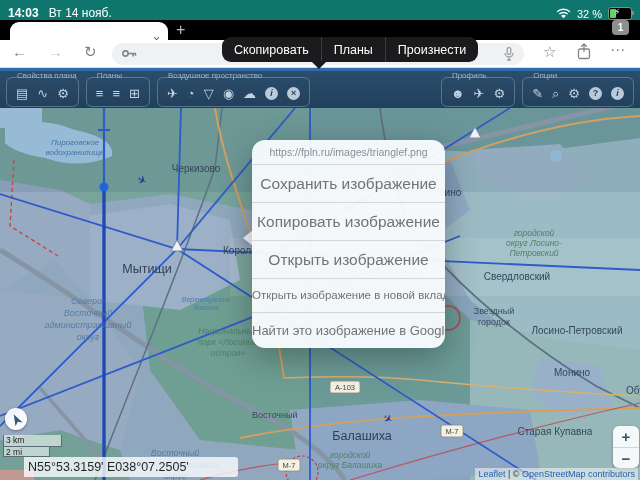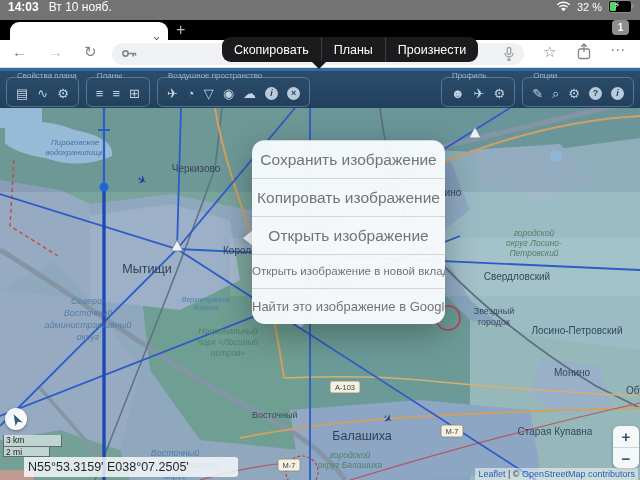--- a/index.html
+++ b/index.html
@@ -1,20 +1,20 @@
 <!DOCTYPE html>
 <html><head>
 <meta charset="utf-8">
 <style>
   html,body{margin:0;padding:0;background:#000;}
   #screen{position:relative;width:640px;height:480px;overflow:hidden;
     font-family:"Liberation Sans","DejaVu Sans",sans-serif;background:#8fa8bd;}
   
-  .status{position:absolute;left:0;top:0;width:640px;height:20px;background:#737373;color:#fff;
-    font-size:12px;display:flex;align-items:flex-start;justify-content:space-between;box-sizing:border-box;padding:0 8px;}
+  .status{position:absolute;left:0;top:0;width:640px;height:20px;background:#0f766e;color:#fff;
+    font-size:12px;display:flex;align-items:flex-end;justify-content:space-between;box-sizing:border-box;padding:0 8px;}
   .status .left{display:flex;gap:10px;align-items:center;}
   .status .time{font-weight:bold;}
   .status .right{display:flex;gap:6px;align-items:center;font-size:11px;}
   .batt{position:relative;width:22px;height:11px;border:1px solid #8a8a8a;border-radius:3px;background:#000;}
   .batt::after{content:"";position:absolute;right:-3px;top:3px;width:2px;height:4px;background:#8a8a8a;border-radius:0 1px 1px 0;}
   .batt .fill{position:absolute;left:1px;top:1px;bottom:1px;width:6px;background:#53d769;border-radius:1px;}
   .batt .bolt{position:absolute;left:5px;top:-1px;color:#fff;font-size:9px;}
   
   .tabstrip{position:absolute;left:0;top:20px;width:640px;height:20px;background:#000;}
   .tab{position:absolute;left:10px;top:2px;width:158px;height:18px;background:#fff;border-radius:9px 9px 0 0;
@@ -93,21 +93,21 @@
   .cmenu .mi.med{font-size:13px;height:35px;line-height:35px;}
 </style>
 </head>
 <body>
 
 <div id="screen">
 
   <div class="status">
     <div class="left">
       <span class="time">14:03</span>
-      <span>Вт 10 нояб.</span>
+      <span>Вт 14 нояб.</span>
     </div>
     <div class="right">
       <svg width="15" height="11" viewBox="0 0 15 11">
         <path d="M7.5 10.2 L5.1 7.8 a3.6 3.6 0 0 1 4.8 0 Z" fill="#fff"></path>
         <path d="M3.4 6.1 a6 6 0 0 1 8.2 0" stroke="#fff" stroke-width="1.4" fill="none"></path>
         <path d="M1.2 3.8 a9.2 9.2 0 0 1 12.6 0" stroke="#fff" stroke-width="1.4" fill="none"></path>
       </svg>
       <span>32 %</span>
       <span class="batt">
           <span class="fill"></span>
@@ -311,20 +311,21 @@
   <div class="scale2">2 mi</div>
   <div class="coords">N55°53.3159' E038°07.2505'</div>
   <div class="zoomctl">
     <div class="zb">+</div>
     <div class="zb">−</div>
   </div>
   <div class="attrib"><span class="bl">Leaflet</span><span> | © </span><span class="bl">OpenStreetMap contributors</span></div>
 
   <div class="cmenu-arrow"></div>
   <div class="cmenu">
+    <div class="hdr">https://fpln.ru/images/trianglef.png</div>
     <div class="mi">Сохранить изображение</div>
     <div class="mi">Копировать изображение</div>
     <div class="mi">Открыть изображение</div>
     <div class="mi small">Открыть изображение в новой вкладке</div>
     <div class="mi med">Найти это изображение в Google</div>
   </div>
 
 </div>
 
 </body></html>

